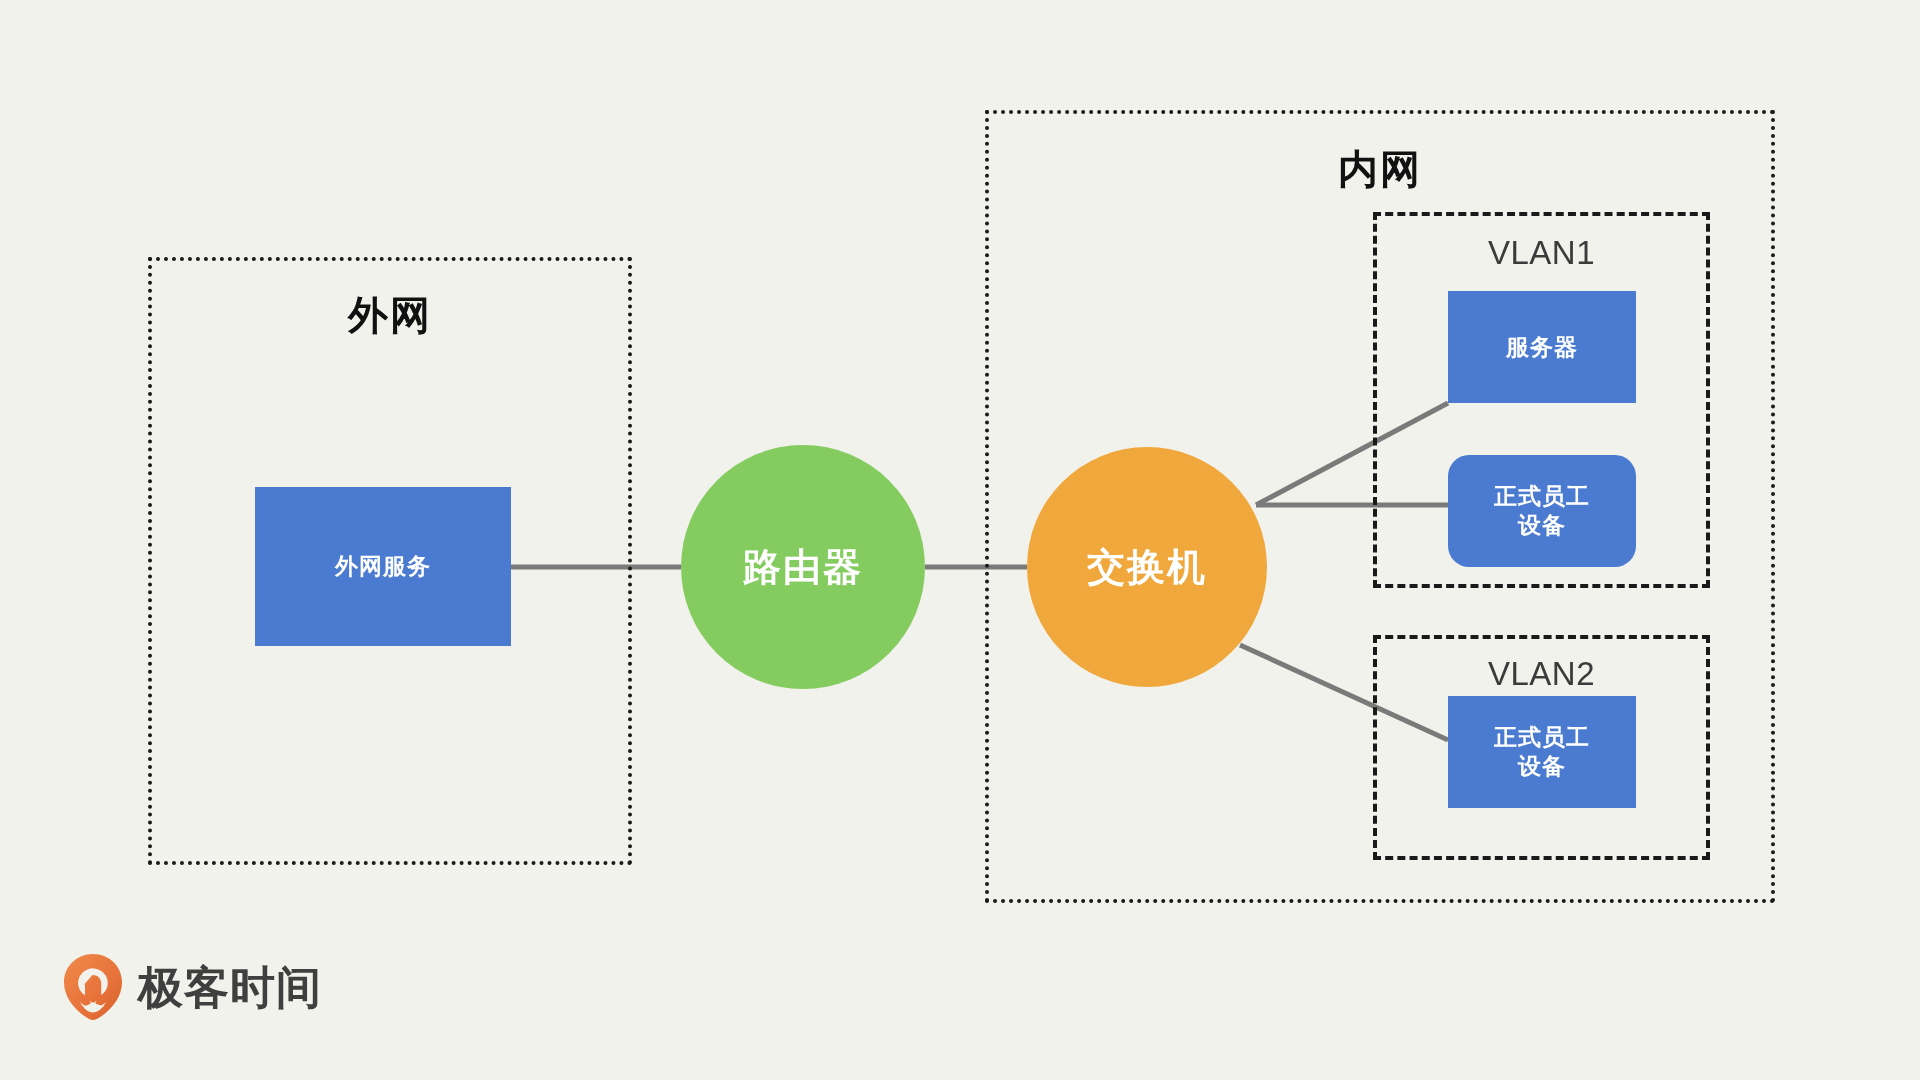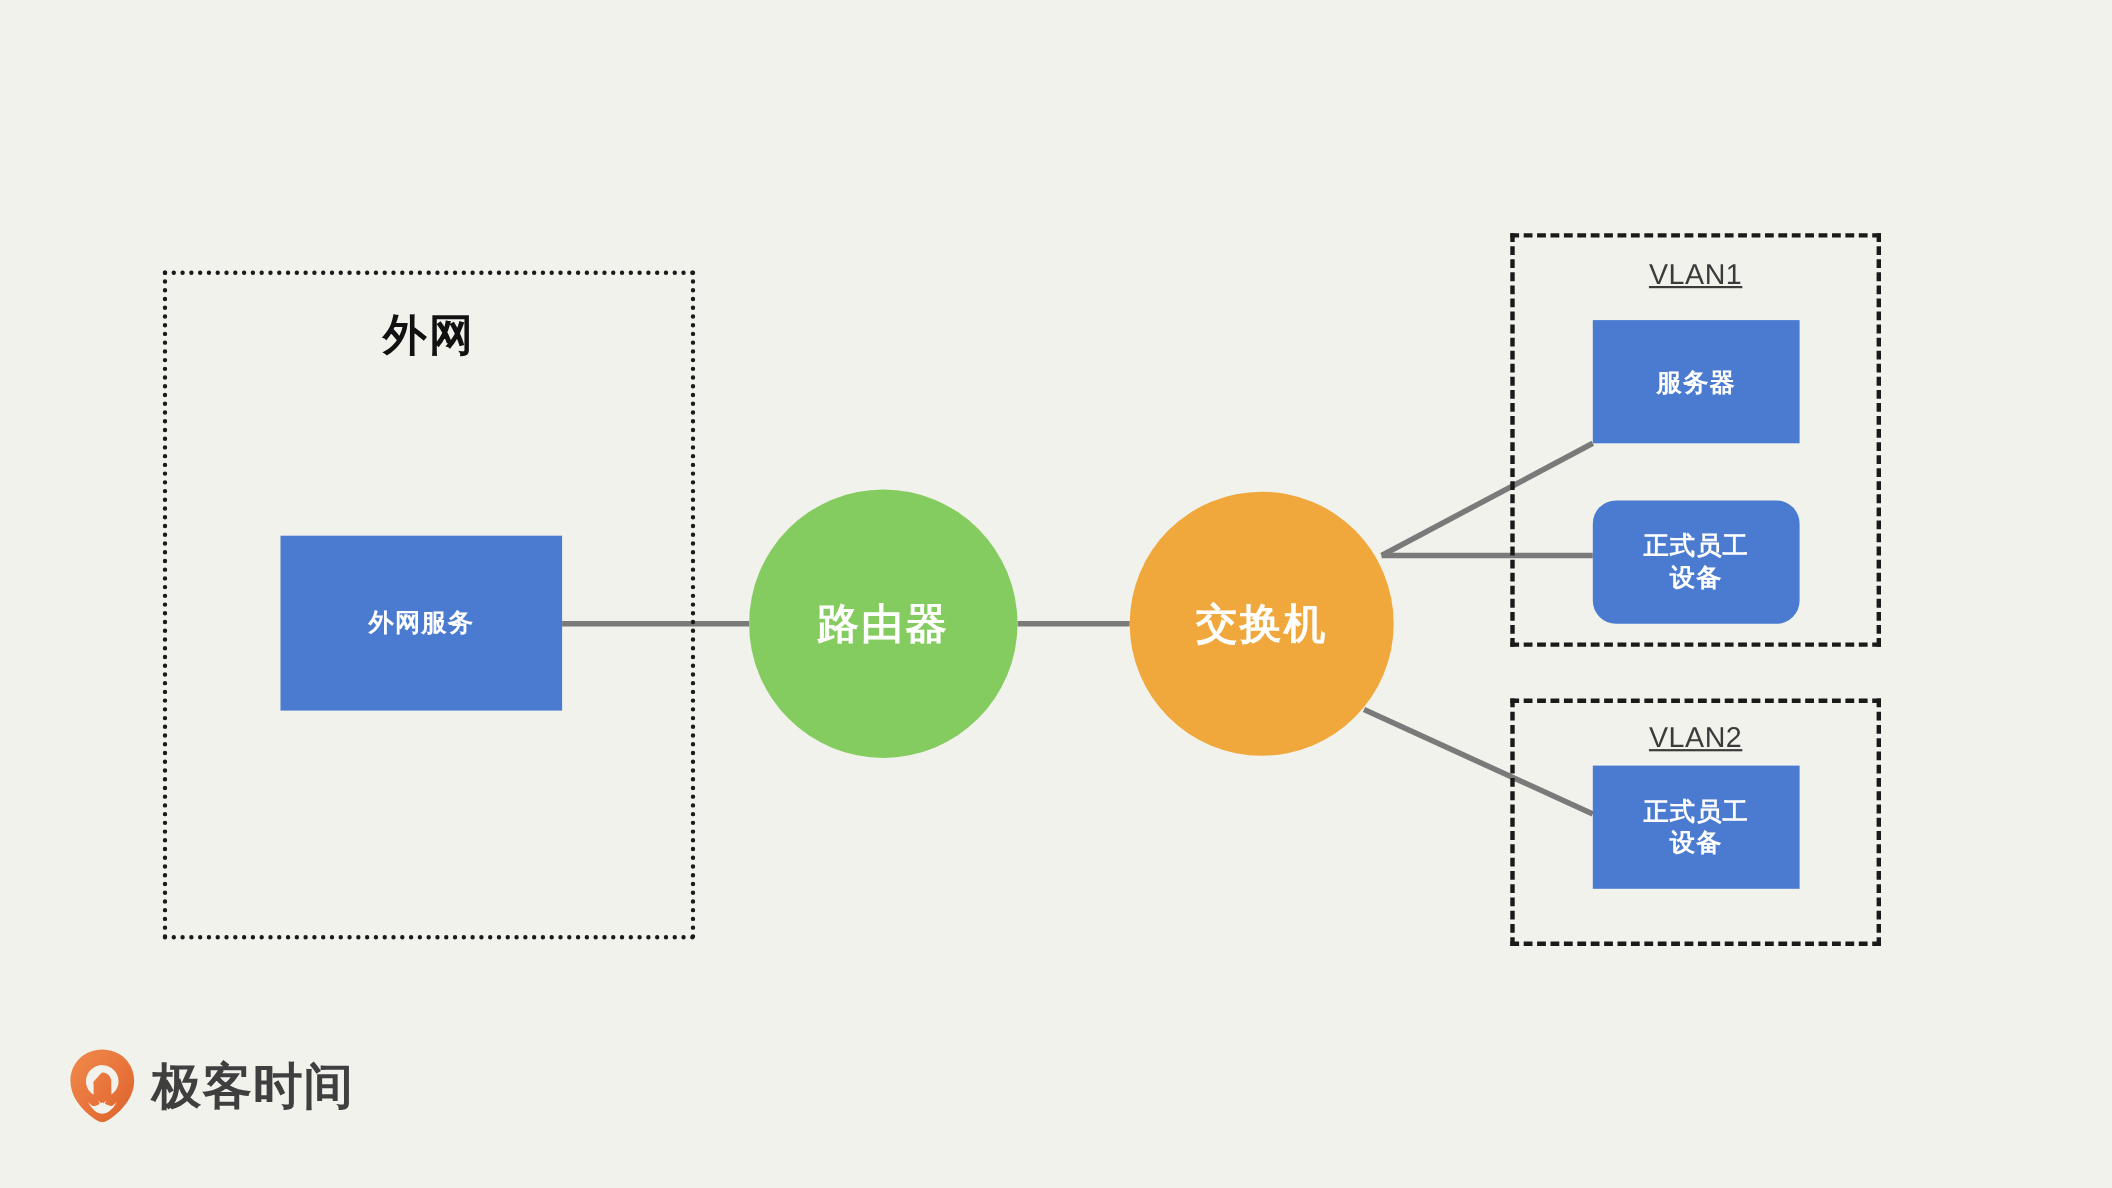--- a/index.html
+++ b/index.html
@@ -45,25 +45,24 @@
     text-align: center;
     color: #111111;
     white-space: nowrap;
   }
   .zone-label-cjk {
     font-size: 40px;
     font-weight: 700;
     letter-spacing: 2px;
   }
   .zone-label-latin {
-    font-size: 26px;
+    font-size: 33px;
     font-weight: 400;
     color: #3b3b3b;
     letter-spacing: 0.5px;
-    text-decoration: underline;
   }
 
   
   .node-box {
     position: absolute;
     box-sizing: border-box;
     display: flex;
     align-items: center;
     justify-content: center;
     text-align: center;
@@ -119,36 +118,39 @@
   <svg id="edges" viewBox="0 0 1920 1080" width="1920" height="1080">
     <g stroke="#7a7a7a" stroke-width="5" stroke-linecap="butt" fill="none">
       <line x1="511" y1="567" x2="681" y2="567"></line>
       <line x1="925" y1="567" x2="1027" y2="567"></line>
       <line x1="1256" y1="505" x2="1448" y2="403"></line>
       <line x1="1256" y1="505" x2="1448" y2="505"></line>
       <line x1="1240" y1="645" x2="1448" y2="740"></line>
     </g>
   </svg>
 
-  <div class="zone zone-outer" style="left:148px; top:246px; width:484px; height:608px;text-decoration:underline;">
+  <div class="zone zone-outer" style="left:148px; top:257px; width:484px; height:608px;text-decoration:underline;">
     <div class="zone-label zone-label-cjk" style="top:27px;">外网</div>
   </div>
 
   <div class="node-box" style="left:255px; top:487px; width:256px; height:159px; background:#4a7bd0;">
     <span>外网服务</span>
   </div>
 
   <div class="node-circle" style="left:681px; top:445px; width:244px; height:244px; background:#85cc60;">
     <span>路由器</span>
   </div>
 
   <div class="node-circle" style="left:1027px; top:447px; width:240px; height:240px; background:#f0a83c;">
     <span>交换机</span>
   </div>
 
+  <div class="zone zone-outer" style="left:985px; top:110px; width:790px; height:793px;">
+    <div class="zone-label zone-label-cjk" style="top:28px;">内网</div>
+  </div>
 
   <div class="zone zone-inner" style="left:1373px; top:212px; width:337px; height:376px;">
     <div class="zone-label zone-label-latin" style="top:18px;">VLAN1</div>
   </div>
 
   <div class="node-box" style="left:1448px; top:291px; width:188px; height:112px; background:#4a7bd0;">
     <span>服务器</span>
   </div>
 
   <div class="node-box" style="left:1448px; top:455px; width:188px; height:112px; background:#4a7bd0;border-radius:21px;">

